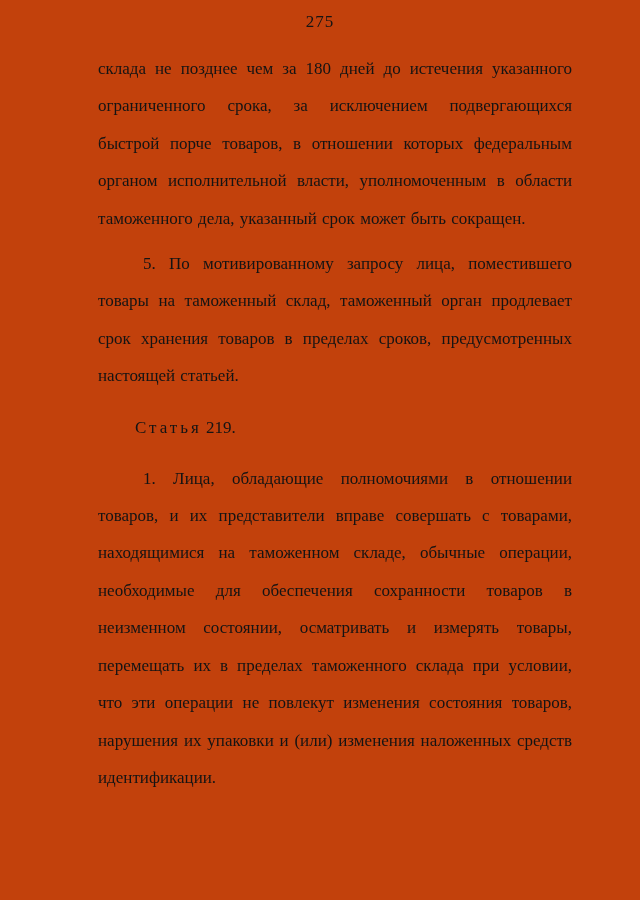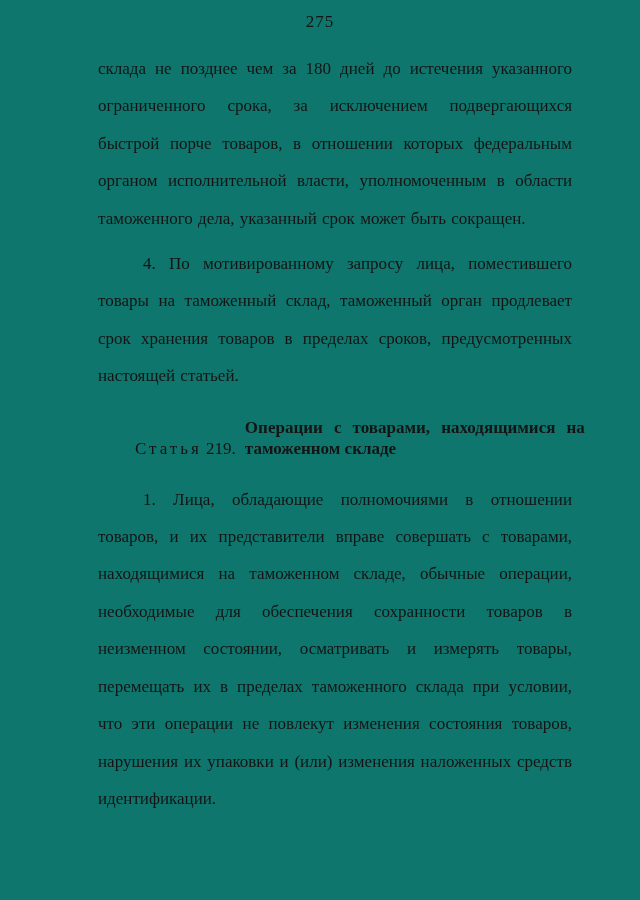--- a/index.html
+++ b/index.html
@@ -4,21 +4,21 @@
 <style>
   html, body {
     margin: 0;
     padding: 0;
     background: #ffffff;
   }
   .page {
     position: relative;
     width: 640px;
     height: 900px;
-    background: #0f766e;
+    background: #c2410c;
     overflow: hidden;
     font-family: "Liberation Serif", "DejaVu Serif", serif;
     color: #141414;
   }
   .page-number {
     padding-top: 12px;
     text-align: center;
     font-size: 17px;
     line-height: 20px;
     letter-spacing: 1px;
@@ -62,23 +62,22 @@
 
 <div class="page">
 
   <div class="page-number">275</div>
 
   <div class="content">
 
     <p class="para">склада не позднее чем за 180 дней до истечения указанного ограниченного срока, за исключением подвергающихся быстрой порче товаров, в отношении которых федеральным органом исполнительной власти, уполномоченным в области таможенного дела, указанный срок может быть сокращен.</p>
 
 
-    <p class="para indent">4. По мотивированному запросу лица, поместившего товары на таможенный склад, таможенный орган продлевает срок хранения товаров в пределах сроков, предусмотренных настоящей статьей.</p>
+    <p class="para indent">5. По мотивированному запросу лица, поместившего товары на таможенный склад, таможенный орган продлевает срок хранения товаров в пределах сроков, предусмотренных настоящей статьей.</p>
 
     <div class="article-heading">
       <span class="article-label"><span class="spaced">Статья</span> <span>219.</span></span>
-      <span class="article-title">Операции с товарами, находящимися на таможенном складе</span>
     </div>
 
     <p class="para indent">1. Лица, обладающие полномочиями в отношении товаров, и их представители вправе совершать с товарами, находящимися на таможенном складе, обычные операции, необходимые для обеспечения сохранности товаров в неизменном состоянии, осматривать и измерять товары, перемещать их в пределах таможенного склада при условии, что эти операции не повлекут изменения состояния товаров, нарушения их упаковки и (или) изменения наложенных средств идентификации.</p>
 
   </div>
 </div>
 
 </body></html>

